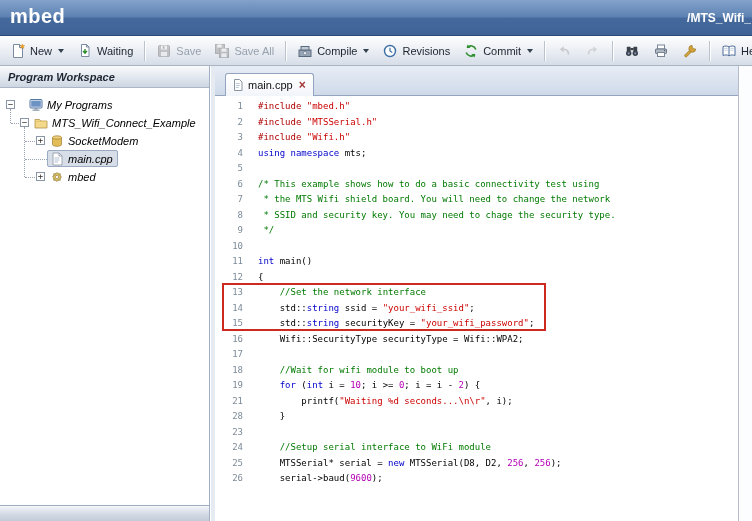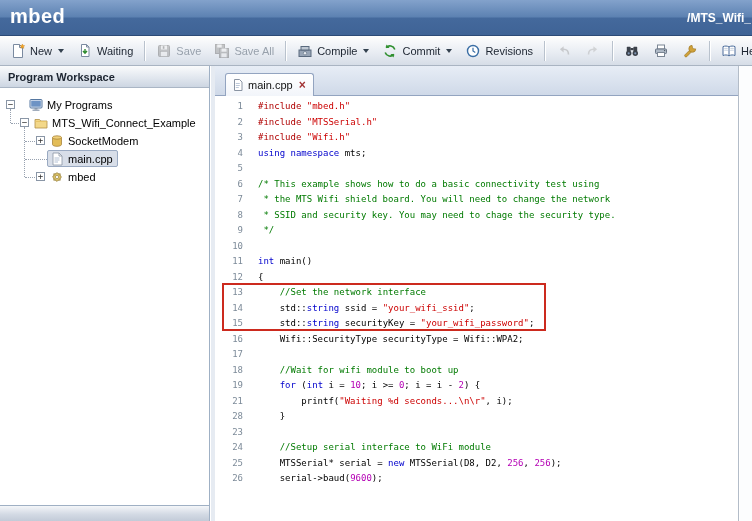--- a/index.html
+++ b/index.html
@@ -23,21 +23,21 @@
   .tb-btn.disabled svg { opacity:.45; filter:grayscale(1); }
   .tb-ico { width:16px; height:16px; display:inline-block; }
   .tb-ico svg { display:block; }
   .tb-caret { width:0; height:0; border-left:3.5px solid transparent; border-right:3.5px solid transparent;
     border-top:4px solid #33414f; margin-left:2px; }
   .tb-sep { width:1px; height:20px; background:#b9c2cd; margin:0 4px; box-shadow:1px 0 0 #fff; flex:none; }
   .tb-label { white-space:nowrap; }
 
   
   .sidebar { position:absolute; top:66px; left:0; width:210px; height:455px; background:#fff;
-    border-right:1px solid #9fb0c4; }
+    border-right:1px solid #9fb0c4;font-style:italic; }
   .sb-header { height:22px; line-height:22px; padding-left:8px; font-size:11px; font-weight:bold; color:#1c2430;
     background:linear-gradient(180deg,#fafbfc,#dfe5ed 60%,#cdd6e2); border-bottom:1px solid #aab6c5; }
   .tree { position:absolute; top:22px; left:0; right:1px; bottom:16px; overflow:hidden; }
   .tree-row { position:absolute; left:0; height:18px; width:100%; font-size:11px; color:#000; }
   .tw { position:absolute; width:9px; height:9px; top:4px; border:1px solid #8a96a6; background:#fff;
     font-family:"DejaVu Sans Mono",monospace; font-size:9px; line-height:6px; text-align:center; color:#333; }
   .node { position:absolute; top:0; display:flex; align-items:center; gap:4px; padding:0 4px 0 2px; height:17px;
     border:1px solid transparent; }
   .node.selected { background:#d8dee8; border-color:#9aaac2; border-radius:2px; }
   .tree-ico { width:14px; height:14px; display:inline-block; flex:none; }
@@ -136,37 +136,37 @@
             <rect x="4" y="3.5" width="8" height="3.5" fill="#c0c9d4" stroke="#5a6a7e"></rect>
             <circle cx="8" cy="10.2" r="1.7" fill="#e6ebf0" stroke="#5a6a7e" stroke-width=".6"></circle>
           </svg>
         </span>
         <span class="tb-label">Compile</span>
         <span class="tb-caret"></span>
       </div>
       <div class="tb-btn">
         <span class="tb-ico">
           <svg width="16" height="16" viewBox="0 0 16 16">
+            <circle cx="8" cy="8" r="5.5" fill="#fff" stroke="#3a6ea5" stroke-width="1.4"></circle>
+            <path d="M8 4.8V8l2.3 1.4" stroke="#3a6ea5" stroke-width="1.2" fill="none"></path>
+          </svg>
+        </span>
+        <span class="tb-label">Revisions</span>
+      </div>
+      <div class="tb-btn">
+        <span class="tb-ico">
+          <svg width="16" height="16" viewBox="0 0 16 16">
             <path d="M12.8 6.5A5.2 5.2 0 0 0 4 4.6" fill="none" stroke="#2f8f2f" stroke-width="1.6"></path>
             <path d="M4.2 1.6v3.4h3.4z" fill="#2f8f2f"></path>
             <path d="M3.2 9.5A5.2 5.2 0 0 0 12 11.4" fill="none" stroke="#2f8f2f" stroke-width="1.6"></path>
             <path d="M11.8 14.4V11h-3.4z" fill="#2f8f2f"></path>
           </svg>
         </span>
         <span class="tb-label">Commit</span>
         <span class="tb-caret"></span>
-      </div>
-      <div class="tb-btn">
-        <span class="tb-ico">
-          <svg width="16" height="16" viewBox="0 0 16 16">
-            <circle cx="8" cy="8" r="5.5" fill="#fff" stroke="#3a6ea5" stroke-width="1.4"></circle>
-            <path d="M8 4.8V8l2.3 1.4" stroke="#3a6ea5" stroke-width="1.2" fill="none"></path>
-          </svg>
-        </span>
-        <span class="tb-label">Revisions</span>
       </div>
       <div class="tb-sep"></div>
       <div class="tb-btn disabled">
         <span class="tb-ico">
           <svg width="16" height="16" viewBox="0 0 16 16">
             <path d="M12.5 11.5c0-3.2-2-5.2-5-5.2H4.8" fill="none" stroke="#94a0ae" stroke-width="1.6"></path>
             <path d="M7.6 3.2L4 6.3l3.6 3.1z" fill="#94a0ae"></path>
           </svg>
         </span>
       </div>

